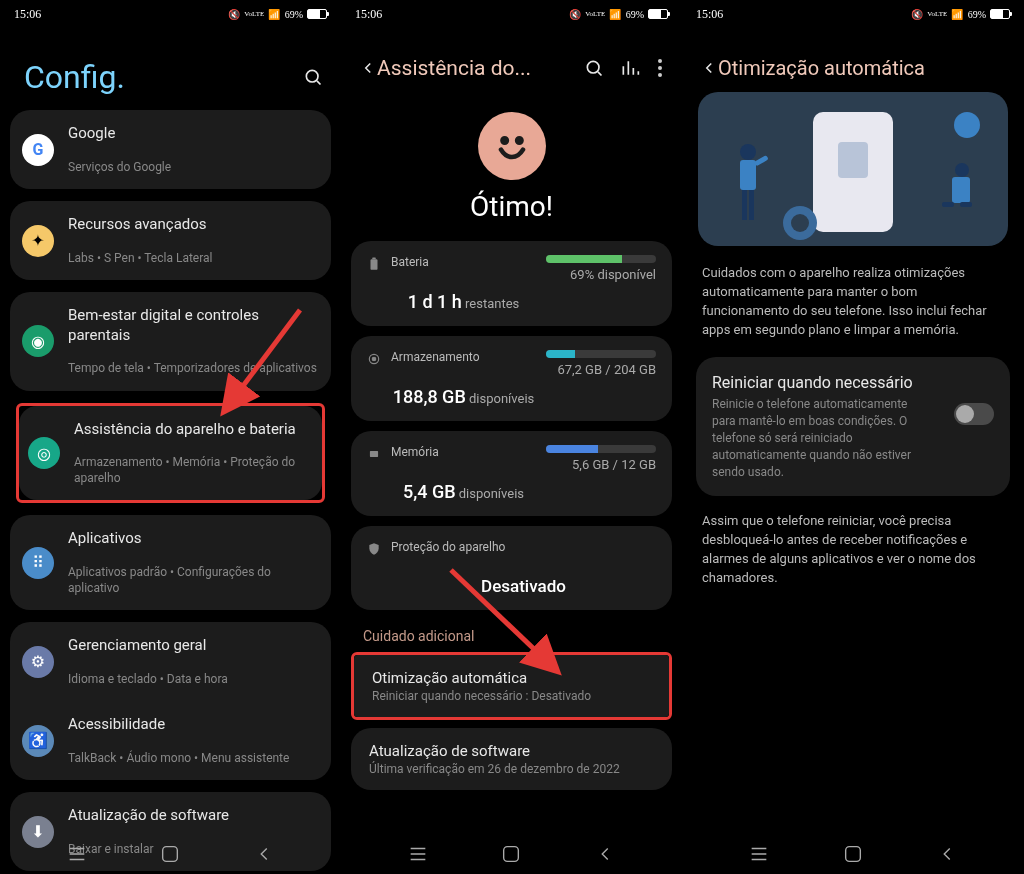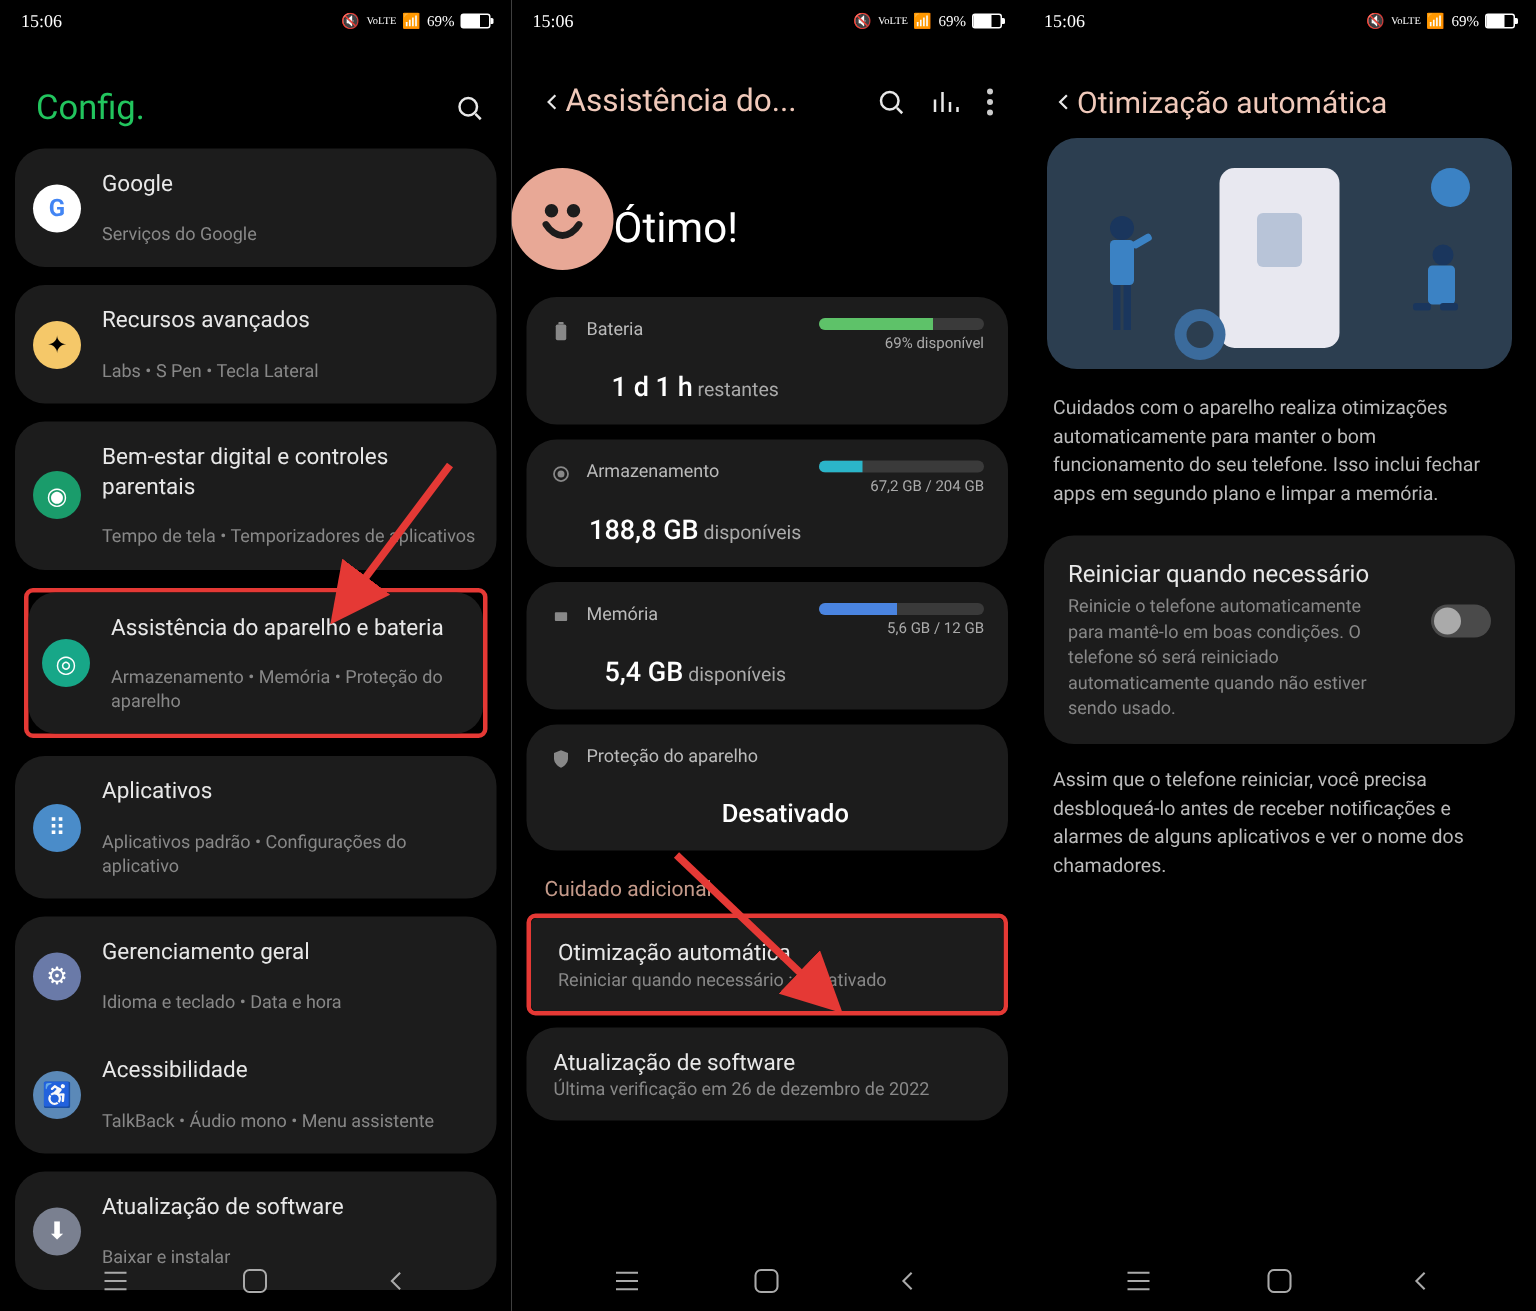--- a/index.html
+++ b/index.html
@@ -94,21 +94,21 @@
 }
 .highlight-box .list-item { padding: 14px 9px; }
 
 .arrow {
   position: absolute;
   z-index: 10;
   pointer-events: none;
 }
 
 
-.status-face-wrap { display: flex; flex-direction: row; align-items: center; padding: 20px 0 18px 0; }
+.status-face-wrap { display: flex; flex-direction: column; align-items: center; padding: 20px 0 18px 0; }
 .status-face {
   width: 68px; height: 68px;
   border-radius: 50%;
   background: #e8a896;
   display: flex;
   align-items: center;
   justify-content: center;
   font-size: 38px;
   color: #1c1c1c;
 }
@@ -123,21 +123,21 @@
 .metric-row { display: flex; align-items: flex-start; justify-content: space-between; gap: 10px; }
 .metric-left { display: flex; align-items: flex-start; gap: 10px; flex: 1; }
 .metric-icon { width: 14px; height: 14px; color: #888; flex-shrink: 0; margin-top:2px; }
 .metric-info { flex: 1; }
 .metric-label { font-size: 12px; color: #bbb; }
 .metric-value { font-size: 18px; color: #fff; font-weight: 500; margin-top: 22px; text-align: center; }
 .metric-value .unit { font-size: 13px; color: #aaa; font-weight: 400; }
 .metric-right { text-align: right; min-width: 110px; }
 .metric-bar { width: 100%; height: 8px; background: #3a3a3a; border-radius: 4px; overflow: hidden; margin-bottom: 4px; }
 .metric-bar-fill { height: 100%; }
-.metric-caption { font-size: 10px; color: #aaa; }
+.metric-caption { font-size: 13px; color: #aaa; }
 
 .section-label { font-size: 14px; color: #c49a8a; padding: 8px 22px 8px 22px; }
 
 .list2-item { padding: 14px 18px; }
 .list2-title { font-size: 15px; color: #e8e8e8; }
 .list2-sub { font-size: 12px; color: #888; margin-top: 2px; }
 
 
 .hero {
   background: #2c3e50;
@@ -210,22 +210,22 @@
 .ic-google { background:#fff; color:#4285f4; }
 .ic-adv { background:#f5c869; color:#000; }
 .ic-wellbeing { background:#1a9c6b; color:#fff; }
 .ic-device { background:#17a788; color:#fff; }
 .ic-apps { background:#4a8cc9; color:#fff; }
 .ic-mgmt { background:#6a7aa8; color:#fff; }
 .ic-access { background:#5b89b8; color:#fff; }
 .ic-update { background:#7a8090; color:#fff; }
 
 .phone1-title {
-  font-size: 23px;
-  color: #22c55e;
+  font-size: 32px;
+  color: #7dd3fc;
   padding: 30px 18px 14px 24px;
   display: flex;
   justify-content: space-between;
   align-items: center;
 }
 .highlight2 {
   border: 3px solid #e53935;
   border-radius: 6px;
 }
 </style>

